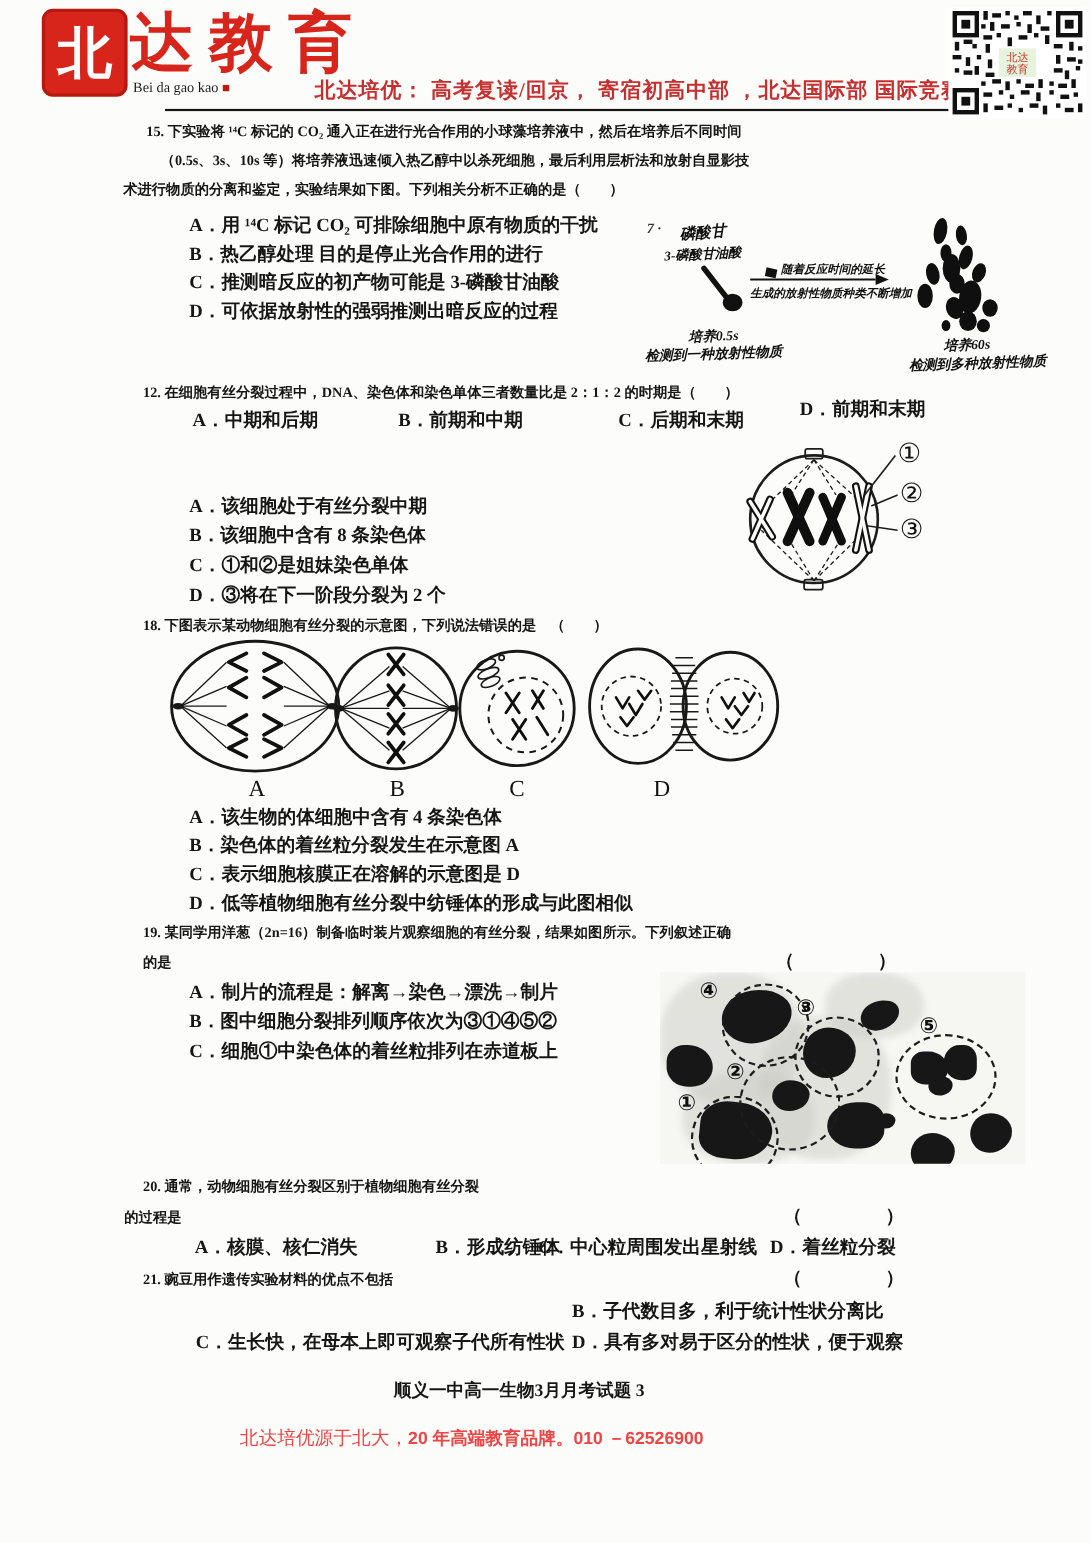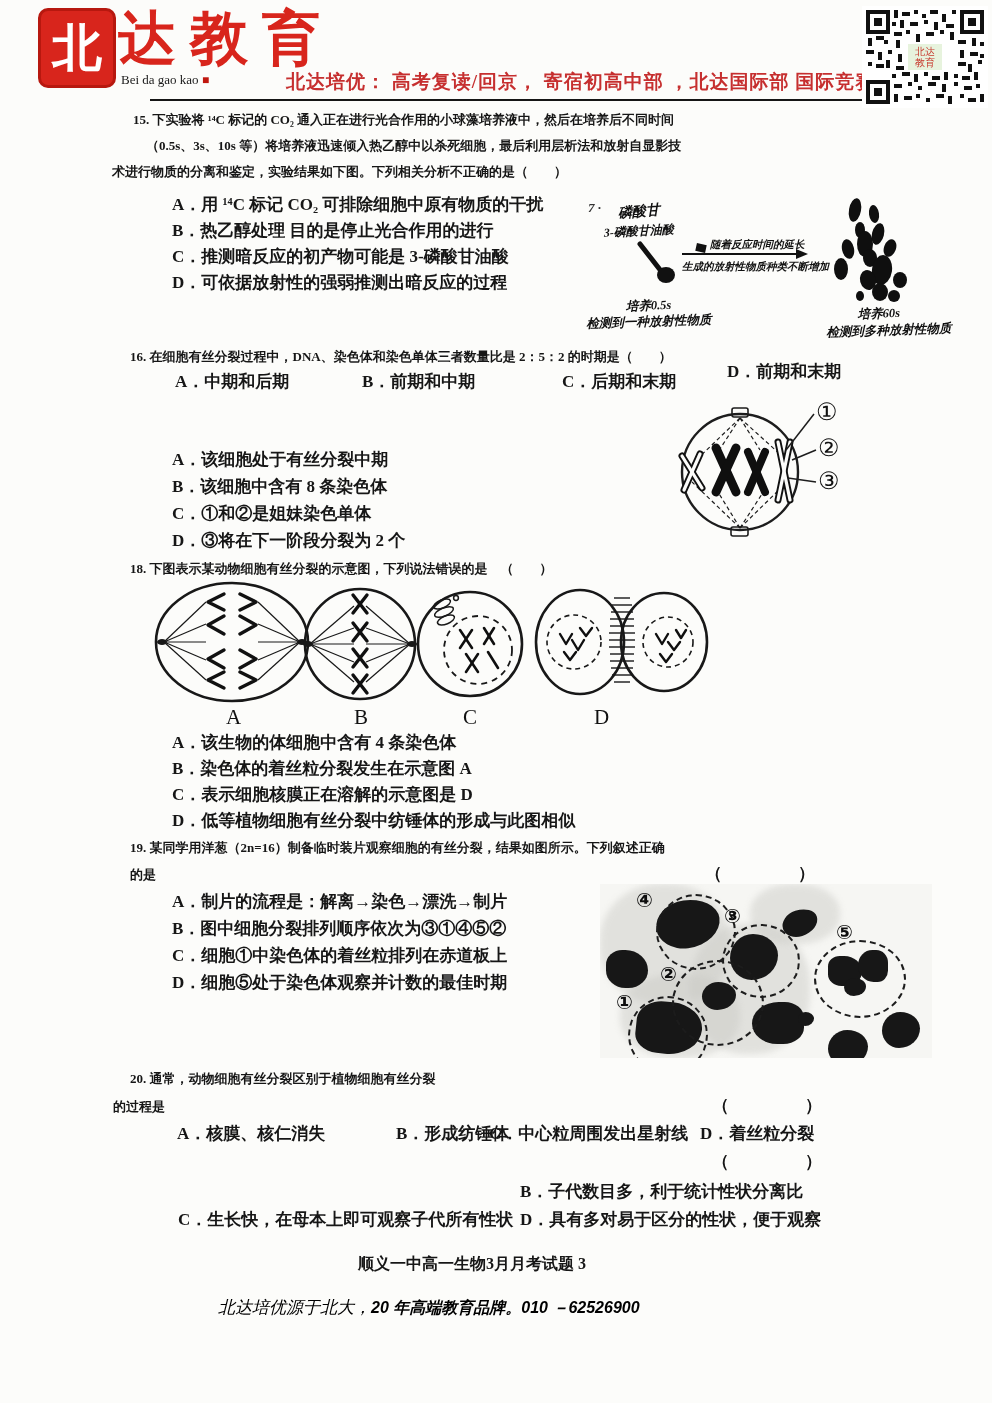--- a/index.html
+++ b/index.html
@@ -21,21 +21,21 @@
   .rule{position:absolute;left:150px;top:99px;width:722px;height:2px;background:#151515;}
   
   .micro{position:absolute;left:600px;top:884px;width:332px;height:174px;overflow:hidden;background:#f6f6f3;}
   .cyt{position:absolute;background:#c9c9c4;opacity:.45;border-radius:46%;filter:blur(3px);}
   .blob{position:absolute;background:#171717;border-radius:48% 52% 55% 45% / 52% 46% 54% 48%;}
   .dc{position:absolute;border:2.2px dashed #1c1c1c;border-radius:50%;}
   .mk{position:absolute;font-size:20px;font-weight:bold;color:#0e0e0e;line-height:20px;
       font-family:"DejaVu Sans",sans-serif;}
   
   .ftitle{position:absolute;left:12px;top:1254px;width:920px;text-align:center;font-size:16px;font-weight:bold;}
-  .promo{position:absolute;left:218px;top:1296px;font-size:17px;color:#000000;font-style:italic;}
+  .promo{position:absolute;left:218px;top:1296px;font-size:17px;color:#ef4444;}
   .promo .bold{font-weight:bold;font-family:"Liberation Sans",sans-serif;font-size:16px;}
   svg text{font-family:"Liberation Serif","DejaVu Serif",serif;}
   .hand{font-style:italic;font-weight:bold;}
 </style>
 </head>
 <body>
 
 <div class="page">
 
   <div class="seal">
@@ -175,21 +175,21 @@
     <g transform="rotate(-2 60 120)">
       <text x="48" y="118" font-size="12.5" fill="#111" class="hand">培养0.5s</text>
       <text x="8" y="134" font-size="12.5" fill="#111" class="hand">检测到一种放射性物质</text>
     </g>
     <g transform="rotate(-2 290 130)">
       <text x="280" y="126" font-size="12.5" fill="#111" class="hand">培养60s</text>
       <text x="248" y="143" font-size="12.5" fill="#111" class="hand">检测到多种放射性物质</text>
     </g>
   </svg>
 
-  <div class="abs qtext" style="left:130px;top:344px;">16. 在细胞有丝分裂过程中，DNA、染色体和染色单体三者数量比是 2：5：2 的时期是（　　）</div>
+  <div class="abs qtext" style="left:130px;top:344px;">12. 在细胞有丝分裂过程中，DNA、染色体和染色单体三者数量比是 2：1：2 的时期是（　　）</div>
   <div class="abs opt" style="left:175px;top:370px;">A．中期和后期</div>
   <div class="abs opt" style="left:362px;top:370px;">B．前期和中期</div>
   <div class="abs opt" style="left:562px;top:370px;">C．后期和末期</div>
   <div class="abs opt" style="left:727px;top:360px;">D．前期和末期</div>
 
   <div class="abs opt" style="left:172px;top:448px;">A．该细胞处于有丝分裂中期</div>
   <div class="abs opt" style="left:172px;top:475px;">B．该细胞中含有 8 条染色体</div>
   <div class="abs opt" style="left:172px;top:502px;">C．①和②是姐妹染色单体</div>
   <div class="abs opt" style="left:172px;top:529px;">D．③将在下一阶段分裂为 2 个</div>
 
@@ -356,21 +356,20 @@
   <div class="abs opt" style="left:172px;top:757px;">B．染色体的着丝粒分裂发生在示意图 A</div>
   <div class="abs opt" style="left:172px;top:783px;">C．表示细胞核膜正在溶解的示意图是 D</div>
   <div class="abs opt" style="left:172px;top:809px;">D．低等植物细胞有丝分裂中纺锤体的形成与此图相似</div>
 
   <div class="abs qtext" style="left:130px;top:835px;">19. 某同学用洋葱（2n=16）制备临时装片观察细胞的有丝分裂，结果如图所示。下列叙述正确</div>
   <div class="abs qtext" style="left:130px;top:862px;">的是</div>
   <div class="abs brk" style="left:705px;top:862px;">（　　）</div>
   <div class="abs opt" style="left:172px;top:890px;">A．制片的流程是：解离→染色→漂洗→制片</div>
   <div class="abs opt" style="left:172px;top:917px;">B．图中细胞分裂排列顺序依次为③①④⑤②</div>
   <div class="abs opt" style="left:172px;top:944px;">C．细胞①中染色体的着丝粒排列在赤道板上</div>
-  <div class="abs opt" style="left:172px;top:971px;">D．细胞⑤处于染色体观察并计数的最佳时期</div>
 
   <div class="micro">
     <div class="cyt" style="left:0px;top:0px;width:130px;height:120px;"></div>
     <div class="cyt" style="left:90px;top:40px;width:120px;height:130px;"></div>
     <div class="cyt" style="left:20px;top:90px;width:120px;height:84px;"></div>
     <div class="cyt" style="left:150px;top:0px;width:90px;height:60px;"></div>
     <div class="blob" style="left:56px;top:16px;width:64px;height:48px;transform:rotate(-8deg);"></div>
     <div class="blob" style="left:130px;top:50px;width:48px;height:46px;"></div>
     <div class="blob" style="left:182px;top:26px;width:36px;height:26px;transform:rotate(-18deg);"></div>
     <div class="blob" style="left:228px;top:72px;width:34px;height:30px;border-radius:40% 60% 55% 45%;"></div>
@@ -396,20 +395,21 @@
   </div>
 
   <div class="abs qtext" style="left:130px;top:1066px;">20. 通常，动物细胞有丝分裂区别于植物细胞有丝分裂</div>
   <div class="abs qtext" style="left:113px;top:1094px;">的过程是</div>
   <div class="abs brk" style="left:712px;top:1094px;">（　　）</div>
   <div class="abs opt" style="left:177px;top:1122px;">A．核膜、核仁消失</div>
   <div class="abs opt" style="left:348px;top:1122px;margin-left:48px;">B．形成纺锤体</div>
   <div class="abs opt" style="left:489px;top:1122px;">C．中心粒周围发出星射线</div>
   <div class="abs opt" style="left:700px;top:1122px;">D．着丝粒分裂</div>
 
+  <div class="abs qtext" style="left:130px;top:1150px;">21. 豌豆用作遗传实验材料的优点不包括</div>
   <div class="abs brk" style="left:712px;top:1150px;">（　　）</div>
   <div class="abs opt" style="left:520px;top:1180px;">B．子代数目多，利于统计性状分离比</div>
   <div class="abs opt" style="left:178px;top:1208px;">C．生长快，在母本上即可观察子代所有性状</div>
   <div class="abs opt" style="left:520px;top:1208px;">D．具有多对易于区分的性状，便于观察</div>
 
   <div class="ftitle">顺义一中高一生物3月月考试题  3</div>
   <div class="promo">
     <span>北达培优源于北大，</span><span class="bold">20 年高端教育品牌。</span><span class="bold">010 －62526900</span>
   </div>
 

